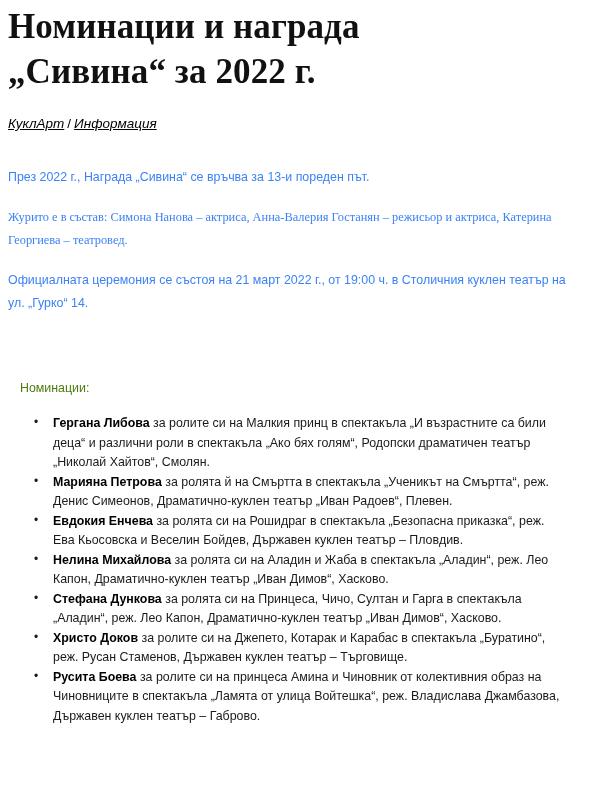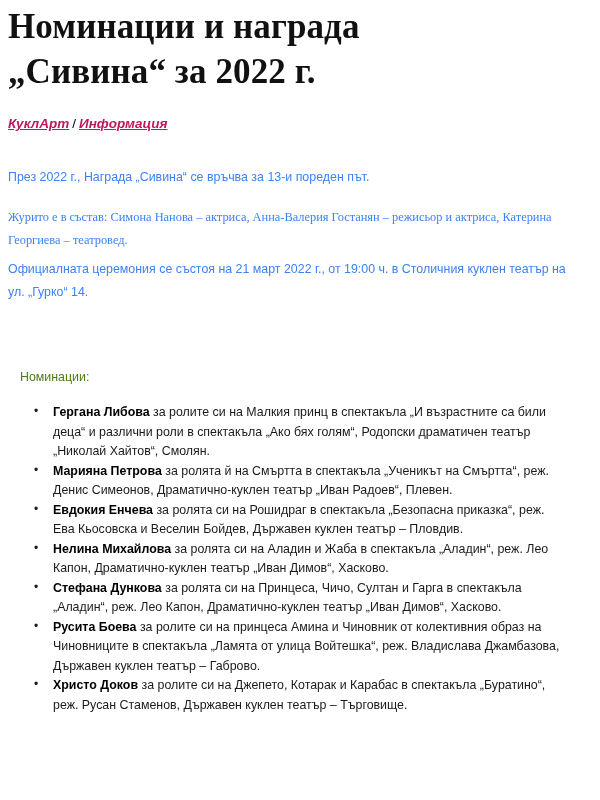--- a/index.html
+++ b/index.html
@@ -39,24 +39,24 @@
   
   .breadcrumb {
     margin: 22px 0 0 0;
     font-size: 13.5px;
     line-height: 16px;
     font-style: italic;
     font-weight: bold;
     white-space: nowrap;
   }
   .breadcrumb a {
-    color: #be185d;
+    color: #000000;
     text-decoration: underline;
     font-style: italic;
-    font-weight: bold;
+    font-weight: normal;
     cursor: pointer;
   }
   .breadcrumb .sep {
     color: #000000;
     font-style: normal;
     font-weight: normal;
     padding: 0 3px;
     text-decoration: none;
   }
 
@@ -66,21 +66,21 @@
     line-height: 23px;
     margin: 0;
     padding: 0;
     color: #3b82f6;
     text-align: left;
   }
   .para + .para { margin-top: 16px; }
 
   #para-intro      { margin-top: 34px; }
   #para-jury       { margin-top: 17px; font-family: Liberation Serif, serif; }
-  #para-ceremony   { margin-top: 6px; }
+  #para-ceremony   { margin-top: 17px; }
 
   .spacer-block {
     height: 50px;
   }
 
   .section-label {
     font-size: 12.4px;
     line-height: 23px;
     margin: 12px;
     color: #4d7c0f;
@@ -136,17 +136,17 @@
   <div class="spacer-block"></div>
 
   <p class="section-label">Номинации:</p>
 
   <ul class="nominations" id="nominations-list">
       <li><span class="nominee">Гергана Либова</span><span> за ролите си на Малкия принц в спектакъла „И възрастните са били деца“ и различни роли в спектакъла „Ако бях голям“, Родопски драматичен театър „Николай Хайтов“, Смолян.</span></li>
       <li><span class="nominee">Марияна Петрова</span><span> за ролята й на Смъртта в спектакъла „Ученикът на Смъртта“, реж. Денис Симеонов, Драматично-куклен театър „Иван Радоев“, Плевен.</span></li>
       <li><span class="nominee">Евдокия Енчева</span><span> за ролята си на Рошидраг в спектакъла „Безопасна приказка“, реж. Ева Кьосовска и Веселин Бойдев, Държавен куклен театър – Пловдив.</span></li>
       <li><span class="nominee">Нелина Михайлова</span><span> за ролята си на Аладин и Жаба в спектакъла „Аладин“, реж. Лео Капон, Драматично-куклен театър „Иван Димов“, Хасково.</span></li>
       <li><span class="nominee">Стефана Дункова</span><span> за ролята си на Принцеса, Чичо, Султан и Гарга в спектакъла „Аладин“, реж. Лео Капон, Драматично-куклен театър „Иван Димов“, Хасково.</span></li>
+      <li><span class="nominee">Христо Доков</span><span> за ролите си на Джепето, Котарак и Карабас в спектакъла „Буратино“, реж. Русан Стаменов, Държавен куклен театър – Търговище.</span></li>
       <li><span class="nominee">Русита Боева</span><span> за ролите си на принцеса Амина и Чиновник от колективния образ на Чиновниците в спектакъла „Ламята от улица Войтешка“, реж. Владислава Джамбазова, Държавен куклен театър – Габрово.</span></li>
-      <li><span class="nominee">Христо Доков</span><span> за ролите си на Джепето, Котарак и Карабас в спектакъла „Буратино“, реж. Русан Стаменов, Държавен куклен театър – Търговище.</span></li>
     </ul>
 
 </div>
 
 </body></html>

